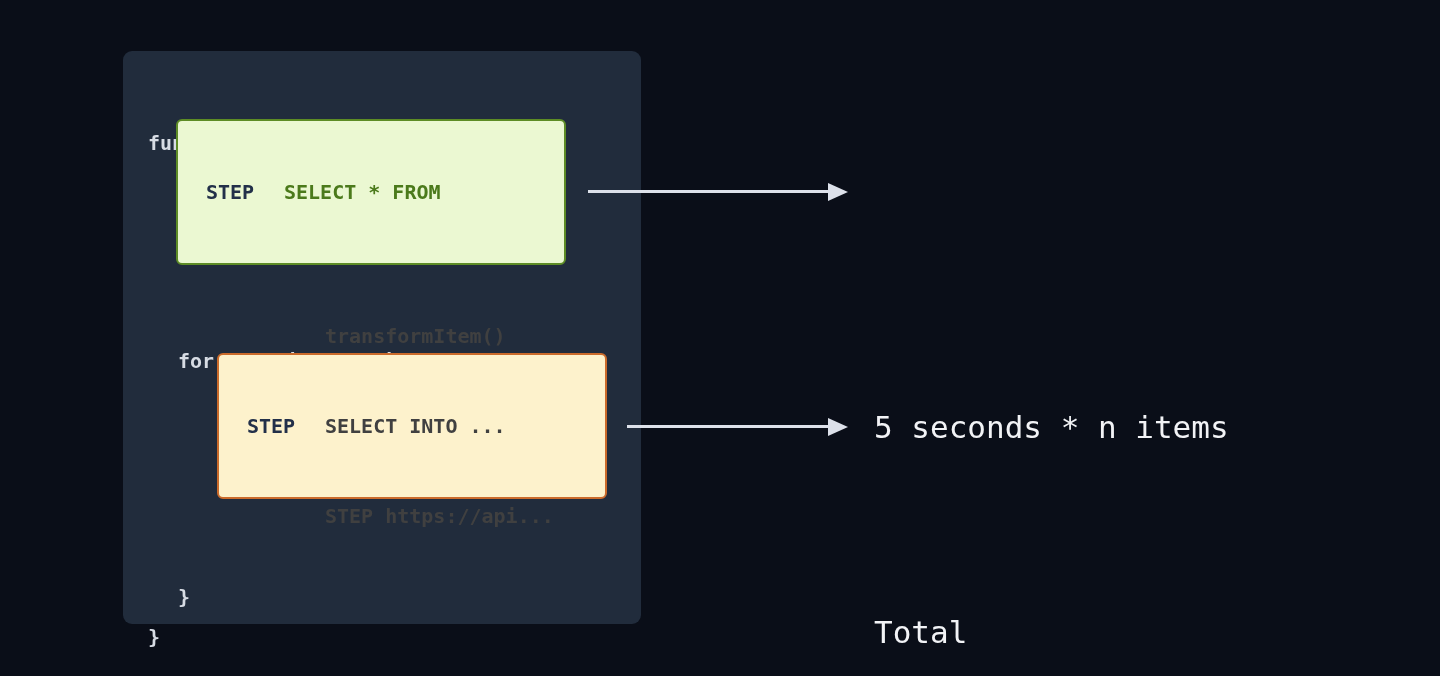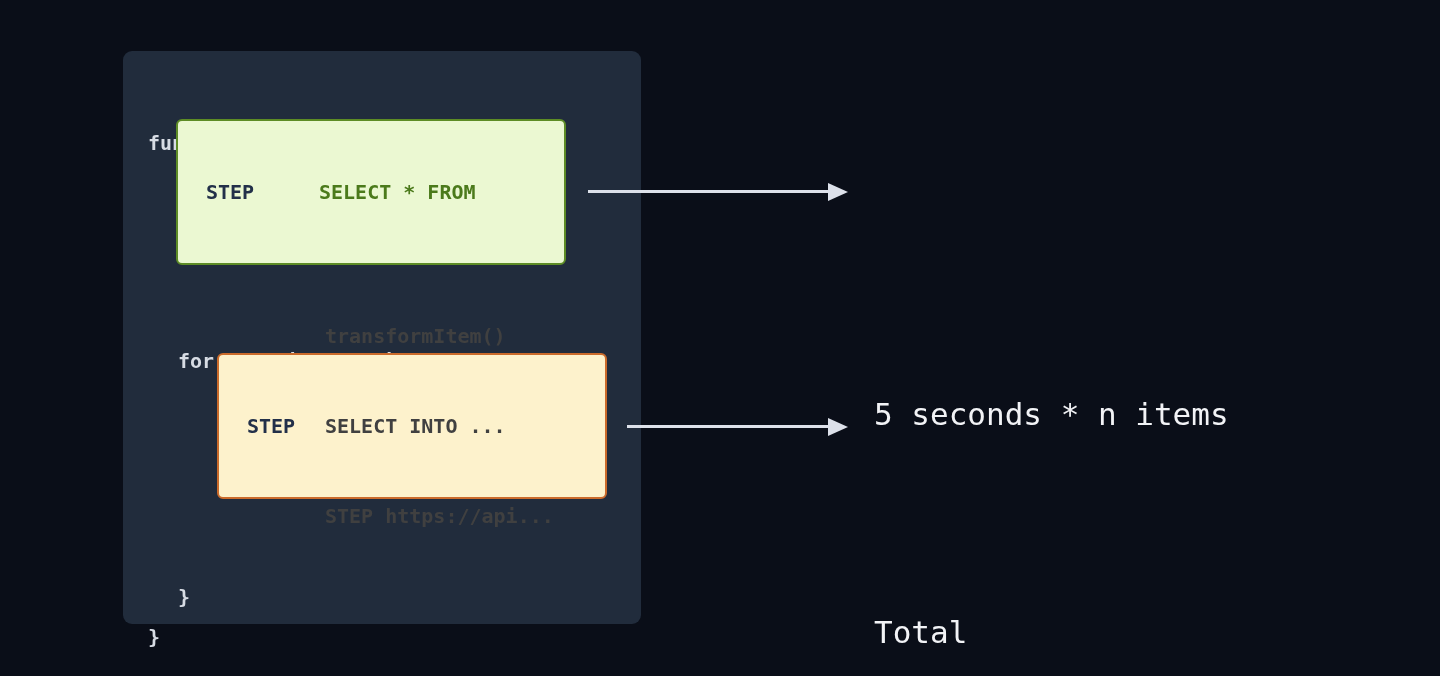--- a/index.html
+++ b/index.html
@@ -60,21 +60,21 @@
     color: #223049;
   }
   .step-code {
     position: absolute;
     left: 106px;
     font-size: 20px;
     font-weight: bold;
     line-height: 30px;
     white-space: pre;
   }
-  .step-box.green  .step-code { color: #4b7a1b; margin-left: 35px; }
+  .step-box.green  .step-code { color: #4b7a1b; }
   .step-box.orange .step-code { color: #404040; }
 
   
   .arrow {
     position: absolute;
     height: 3px;
     background: #dde1ea;
   }
   .arrow::after {
     content: "";
@@ -91,21 +91,21 @@
   
   .annotation {
     position: absolute;
     left: 874px;
     font-size: 31px;
     line-height: 44px;
     color: #f2f3f6;
     white-space: pre;
   }
   .annotation.t1 { top: 170px; }
-  .annotation.t2 { top: 392px; }
+  .annotation.t2 { top: 405px; }
   .total-block {
     position: absolute;
     left: 874px; top: 530px;
     font-size: 31px;
     line-height: 41px;
     color: #f2f3f6;
     white-space: pre;
   }
 </style>
 </head>

